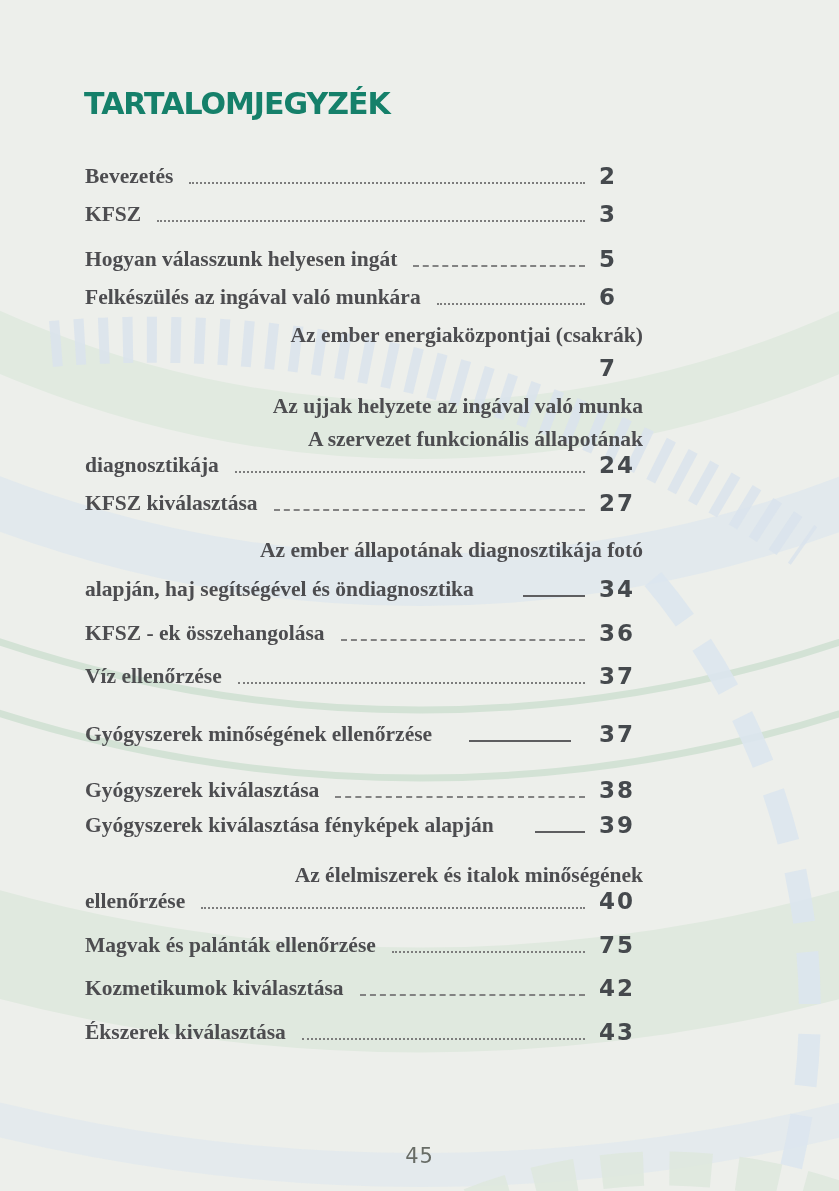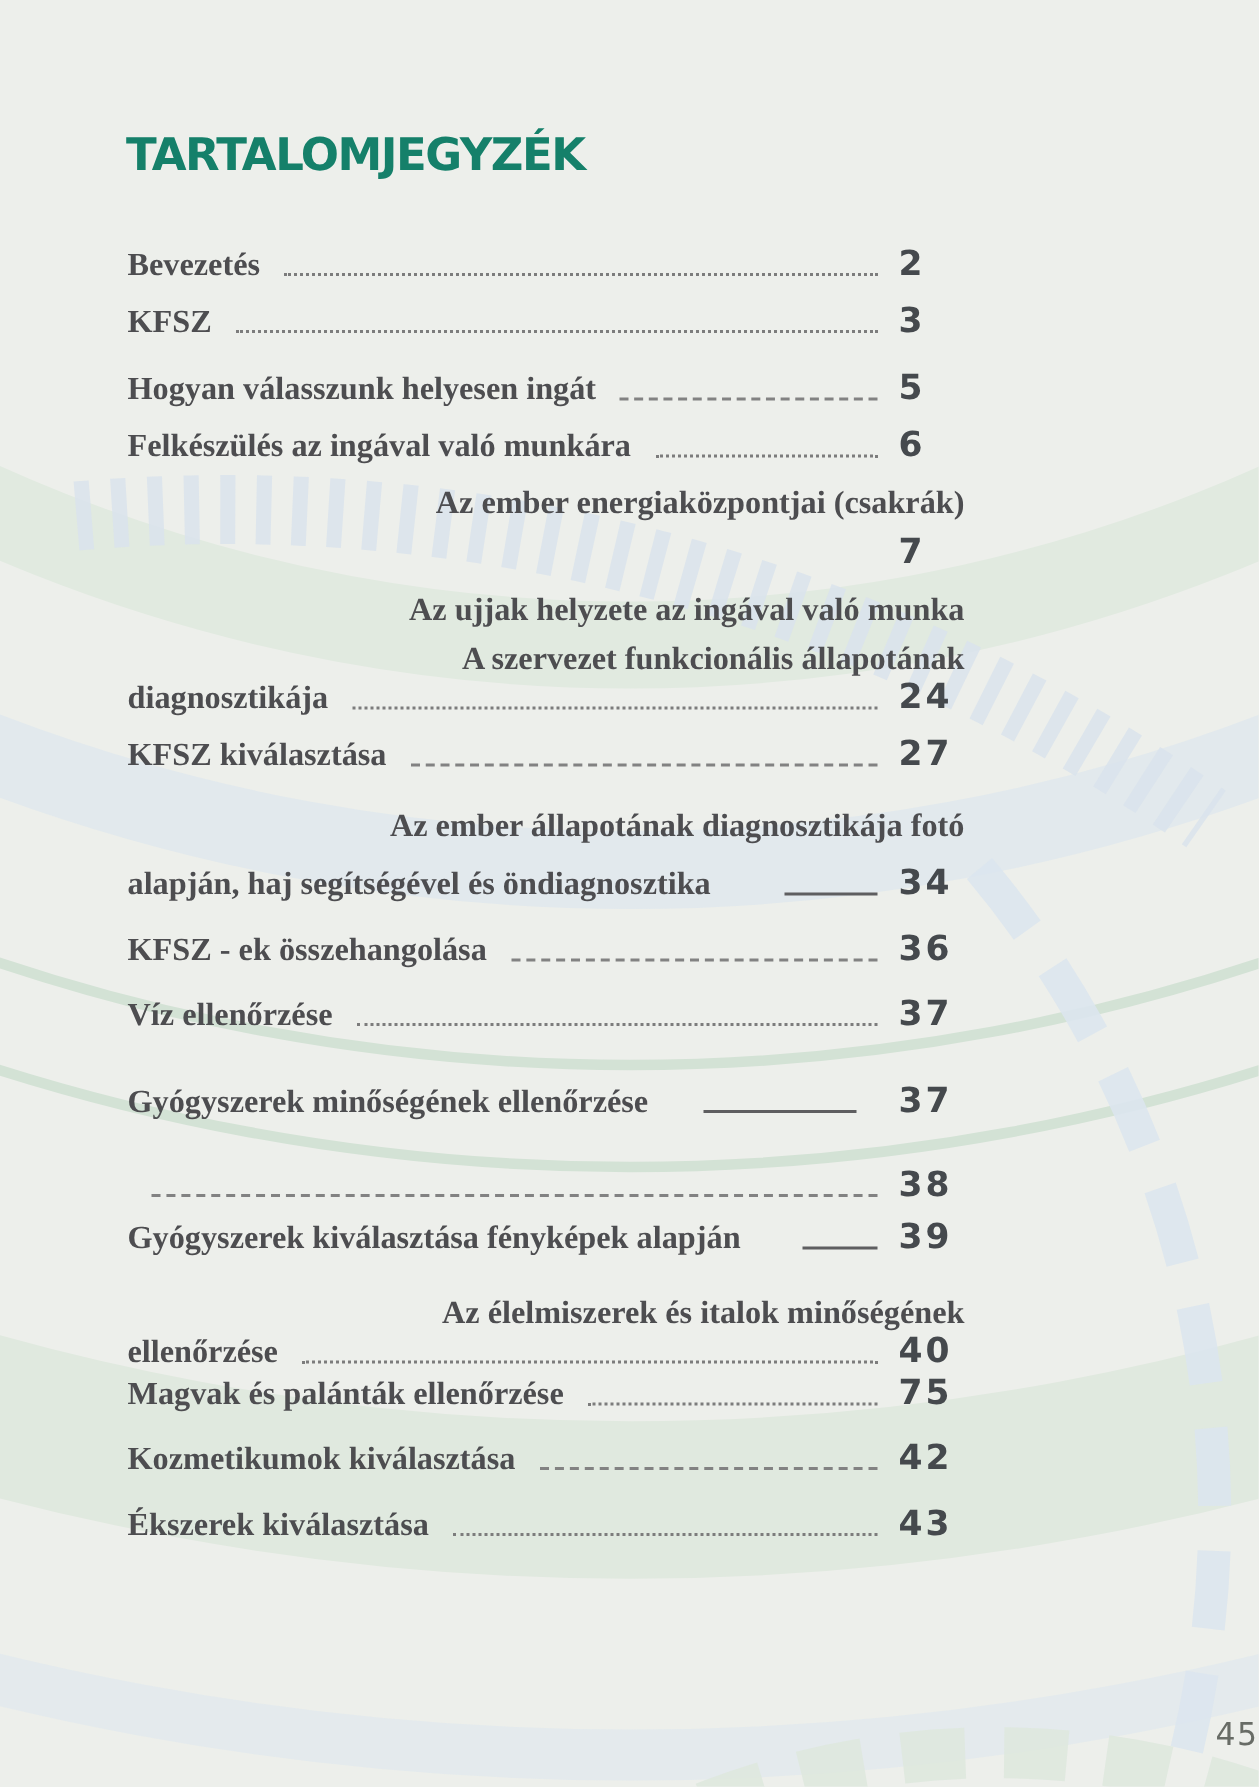--- a/index.html
+++ b/index.html
@@ -52,21 +52,21 @@
     color:#45494d;
     min-width:44px;
     text-align:left;
     white-space:nowrap;
   }
   .line2{margin-top:0;}
   .line2.spread{margin-top:13px;}
 
   .folio{
     position:absolute;left:0;right:0;top:1144px;
-    text-align:right;
+    text-align:center;
     font-family:"DejaVu Sans", sans-serif;
     font-size:21px;color:#686c66;
     letter-spacing:1px;
   }
 </style>
 </head>
 <body>
 
 <div class="page">
 
@@ -161,40 +161,41 @@
       <span class="pg">37</span>
     </div>
 
     <div class="entry flexrow" style="margin-top:32px;gap:14px;">
       <span class="lbl">Gyógyszerek minőségének ellenőrzése</span>
       <span class="leader solid" style="flex-basis:102px;"></span>
       <span class="pg">37</span>
     </div>
 
     <div class="entry flexrow" style="margin-top:30px;">
+      <span class="lbl">Gyógyszerek kiválasztása</span>
       <span class="leader dash"></span>
       <span class="pg">38</span>
     </div>
 
     <div class="entry flexrow" style="margin-top:9px;">
       <span class="lbl">Gyógyszerek kiválasztása fényképek alapján</span>
       <span class="leader solid" style="flex-basis:50px;"></span>
       <span class="pg">39</span>
     </div>
 
     <div class="entry" style="margin-top:24px;">
       <div class="lbl">Az élelmiszerek és italok minőségének</div>
       <div class="flexrow line2">
         <span class="lbl">ellenőrzése</span>
         <span class="leader"></span>
         <span class="pg">40</span>
       </div>
     </div>
 
-    <div class="entry flexrow" style="margin-top:2px;">
+    <div class="entry flexrow" style="margin-top:18px;">
       <span class="lbl">Magvak és palánták ellenőrzése</span>
       <span class="leader"></span>
       <span class="pg">75</span>
     </div>
 
     <div class="entry flexrow" style="margin-top:17px;">
       <span class="lbl">Kozmetikumok kiválasztása</span>
       <span class="leader dash"></span>
       <span class="pg">42</span>
     </div>

